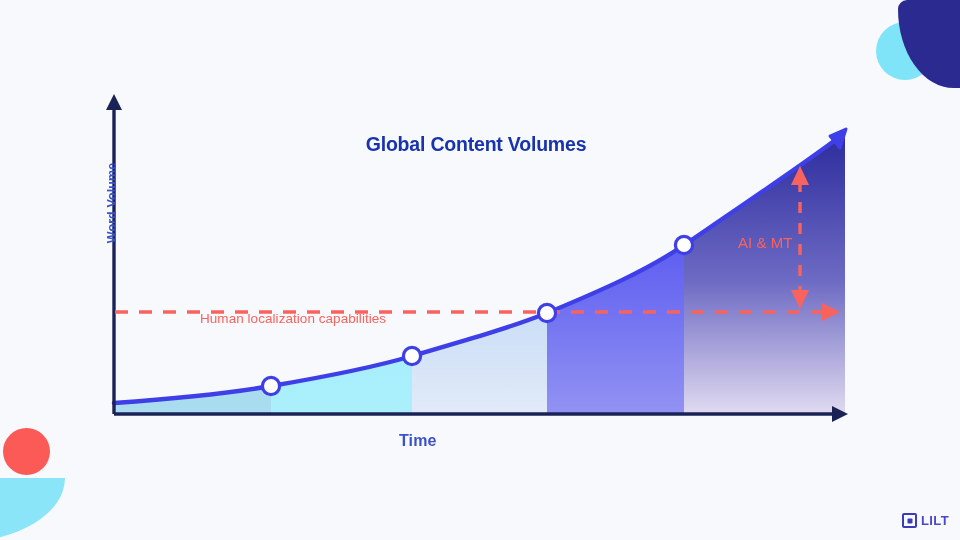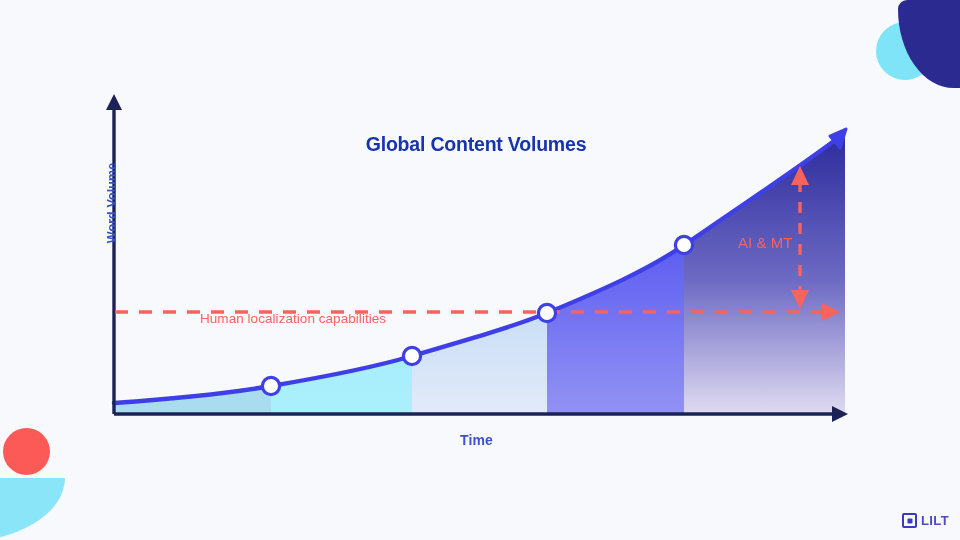--- a/index.html
+++ b/index.html
@@ -76,22 +76,22 @@
     transform-origin: center center;
     font-size: 12.5px;
     font-weight: bold;
     color: #3b52c9;
     letter-spacing: 0.1px;
   }
   #axis-label-x {
     position: absolute;
     left: 399px; top: 432px;
     width: 155px;
-    text-align: center;
-    font-size: 14px;
+    text-align: left;
+    font-size: 16px;
     font-weight: bold;
     color: #3b52c9;
     letter-spacing: 0.1px;
   }
   #threshold-label {
     position: absolute;
     left: 200px; top: 300px;
     font-size: 13.5px;
     color: #f9635e;
     letter-spacing: 0.05px;

